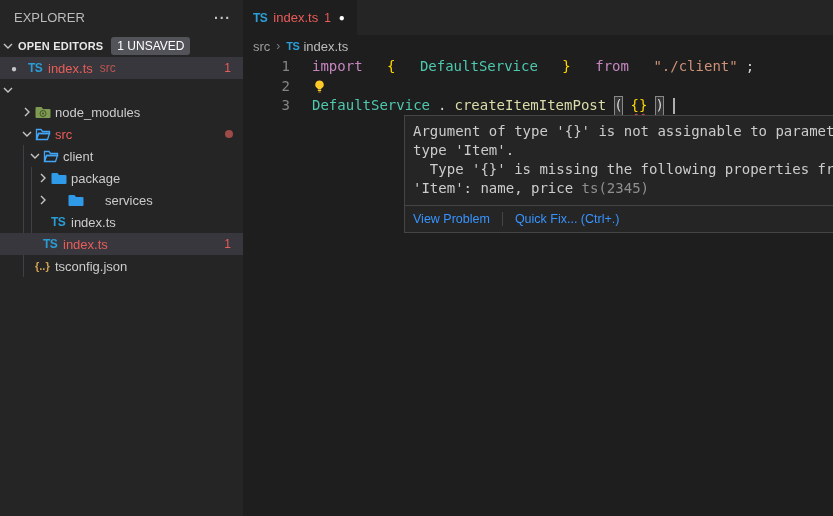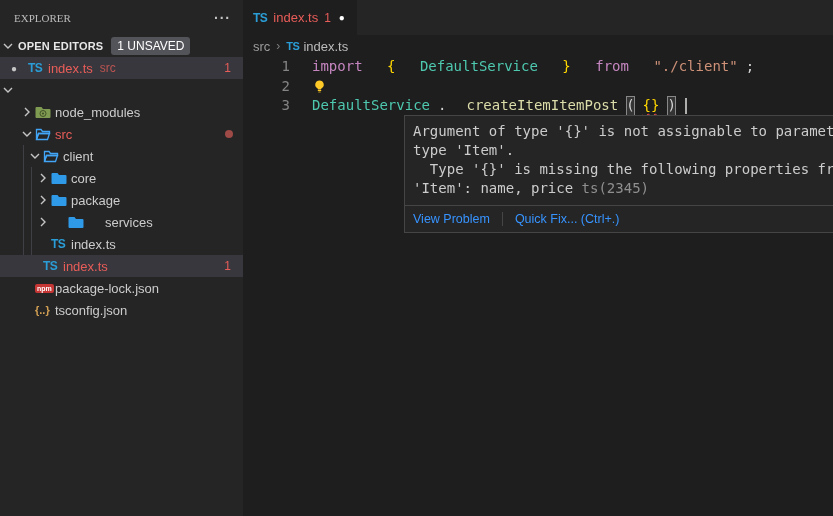--- a/index.html
+++ b/index.html
@@ -3,21 +3,21 @@
 <meta charset="utf-8">
 <style>
   * { margin:0; padding:0; box-sizing:border-box; }
   html,body { width:833px; height:516px; overflow:hidden; background:#1e1e1e; }
   body { font-family:"Liberation Sans", sans-serif; }
   .app { position:relative; width:833px; height:516px; overflow:hidden; background:#1e1e1e; }
 
   
   .sidebar { position:absolute; left:0; top:0; width:243px; height:516px; background:#252526; color:#cccccc; }
   .sb-header { height:35px; display:flex; align-items:center; padding:0 12px 0 14px; }
-  .sb-title { font-size:11px; color:#bbbbbb; flex:1 1 auto;font-family:Liberation Serif, serif; }
+  .sb-title { font-size:13px; color:#bbbbbb; flex:1 1 auto; }
   .sb-ellipsis { color:#c5c5c5; font-size:14px; font-weight:bold; letter-spacing:1px; cursor:pointer; }
   .section-row { height:22px; display:flex; align-items:center; font-size:11px; font-weight:700; color:#e7e7e7; cursor:pointer; }
   .section-label { margin-left:2px; letter-spacing:0.2px; }
   .unsaved-badge { margin-left:8px; background:#53535a; color:#ffffff; font-size:12px; font-weight:400; padding:2px 6px; border-radius:3px; }
   .row { height:22px; display:flex; align-items:center; font-size:13px; color:#cccccc; cursor:pointer; position:relative; }
   .row.selected { background:#37373d; }
   .row .mod-dot { width:28px; text-align:center; color:#c5c5c5; font-size:10px; }
   .err-text { color:#e95d59; }
   .desc { font-size:12px; margin-left:7px; opacity:0.75; }
   .count-badge { margin-left:auto; margin-right:12px; font-size:12px; color:#e95d59; }
@@ -39,21 +39,21 @@
   .breadcrumb { height:22px; display:flex; align-items:center; padding-left:10px; font-size:13px; color:#9d9d9d; gap:6px; }
   .crumb-sep { color:#7f7f7f; font-size:12px; }
   .crumb-file { color:#bcbcbc; display:flex; align-items:center; gap:4px; }
 
   .code { font-family:"DejaVu Sans Mono", monospace; font-size:14px; }
   .code-line { height:19.5px; line-height:19.5px; display:flex; white-space:pre; }
   .ln { width:47px; flex:0 0 47px; text-align:right; color:#858585; }
   .lc { margin-left:22px; display:flex; align-items:center; white-space:pre;gap:8px; }
   .tok-keyword { color:#c586c0; }
   .tok-type { color:#4ec9b0; }
-  .tok-function { color:#dcdcaa;margin-left:12px; }
+  .tok-function { color:#dcdcaa; }
   .tok-string { color:#ce9178; }
   .tok-plain { color:#d4d4d4; }
   .tok-bracket { color:#ffd700; }
   .tok-bracket-match { color:#d4d4d4; box-shadow:inset 0 0 0 1px #888888; background:rgba(130,130,130,0.22); }
   .squiggle { text-decoration:underline wavy #f14c4c 1px; text-decoration-skip-ink:none; text-underline-offset:3px; }
   .cursor { display:inline-block; width:2px; height:16px; background:#aeafad; vertical-align:middle; margin-left:1px; }
   .bulb { display:inline-flex; align-items:center; }
 
   
   .hover { position:absolute; left:404px; top:115px; width:500px; background:#252526; border:1px solid #454545; z-index:20; }
@@ -154,33 +154,20 @@
           <span class="twisty">
             <svg width="16" height="16" viewBox="0 0 16 16">
               <path d="M6 4l4 4-4 4" fill="none" stroke="#c5c5c5" stroke-width="1.4"></path>
             </svg>
           </span>
           <span class="ficon">
             <svg width="16" height="14" viewBox="0 0 16 14">
               <path d="M1.5 2h5l1.5 2h6.5a1 1 0 0 1 1 1v7a1 1 0 0 1-1 1h-13a1 1 0 0 1-1-1V3a1 1 0 0 1 1-1z" fill="#2e9ae8"></path>
             </svg>
           </span>
-          <span class="tlabel">core</span>
-        </div>
-        <div class="row tree-row" style="padding-left: 35px;">
-          <span class="twisty">
-            <svg width="16" height="16" viewBox="0 0 16 16">
-              <path d="M6 4l4 4-4 4" fill="none" stroke="#c5c5c5" stroke-width="1.4"></path>
-            </svg>
-          </span>
-          <span class="ficon">
-            <svg width="16" height="14" viewBox="0 0 16 14">
-              <path d="M1.5 2h5l1.5 2h6.5a1 1 0 0 1 1 1v7a1 1 0 0 1-1 1h-13a1 1 0 0 1-1-1V3a1 1 0 0 1 1-1z" fill="#2e9ae8"></path>
-            </svg>
-          </span>
           <span class="tlabel">package</span>
         </div>
         <div class="row tree-row" style="padding-left: 35px; gap: 17px;">
           <span class="twisty">
             <svg width="16" height="16" viewBox="0 0 16 16">
               <path d="M6 4l4 4-4 4" fill="none" stroke="#c5c5c5" stroke-width="1.4"></path>
             </svg>
           </span>
           <span class="ficon">
             <svg width="16" height="14" viewBox="0 0 16 14">
@@ -196,27 +183,20 @@
           </span>
           <span class="tlabel">index.ts</span>
         </div>
         <div class="row tree-row selected" style="padding-left: 27px;">
           <span class="twisty"></span>
           <span class="ficon">
             <span class="ico-ts">TS</span>
           </span>
           <span class="tlabel err-text">index.ts</span>
           <span class="count-badge">1</span>
-        </div>
-        <div class="row tree-row" style="padding-left: 19px;">
-          <span class="twisty"></span>
-          <span class="ficon">
-            <span class="ico-npm">npm</span>
-          </span>
-          <span class="tlabel">package-lock.json</span>
         </div>
         <div class="row tree-row" style="padding-left: 19px;">
           <span class="twisty"></span>
           <span class="ficon">
             <span class="ico-braces">{..}</span>
           </span>
           <span class="tlabel">tsconfig.json</span>
         </div>
       </div>
   </aside>

